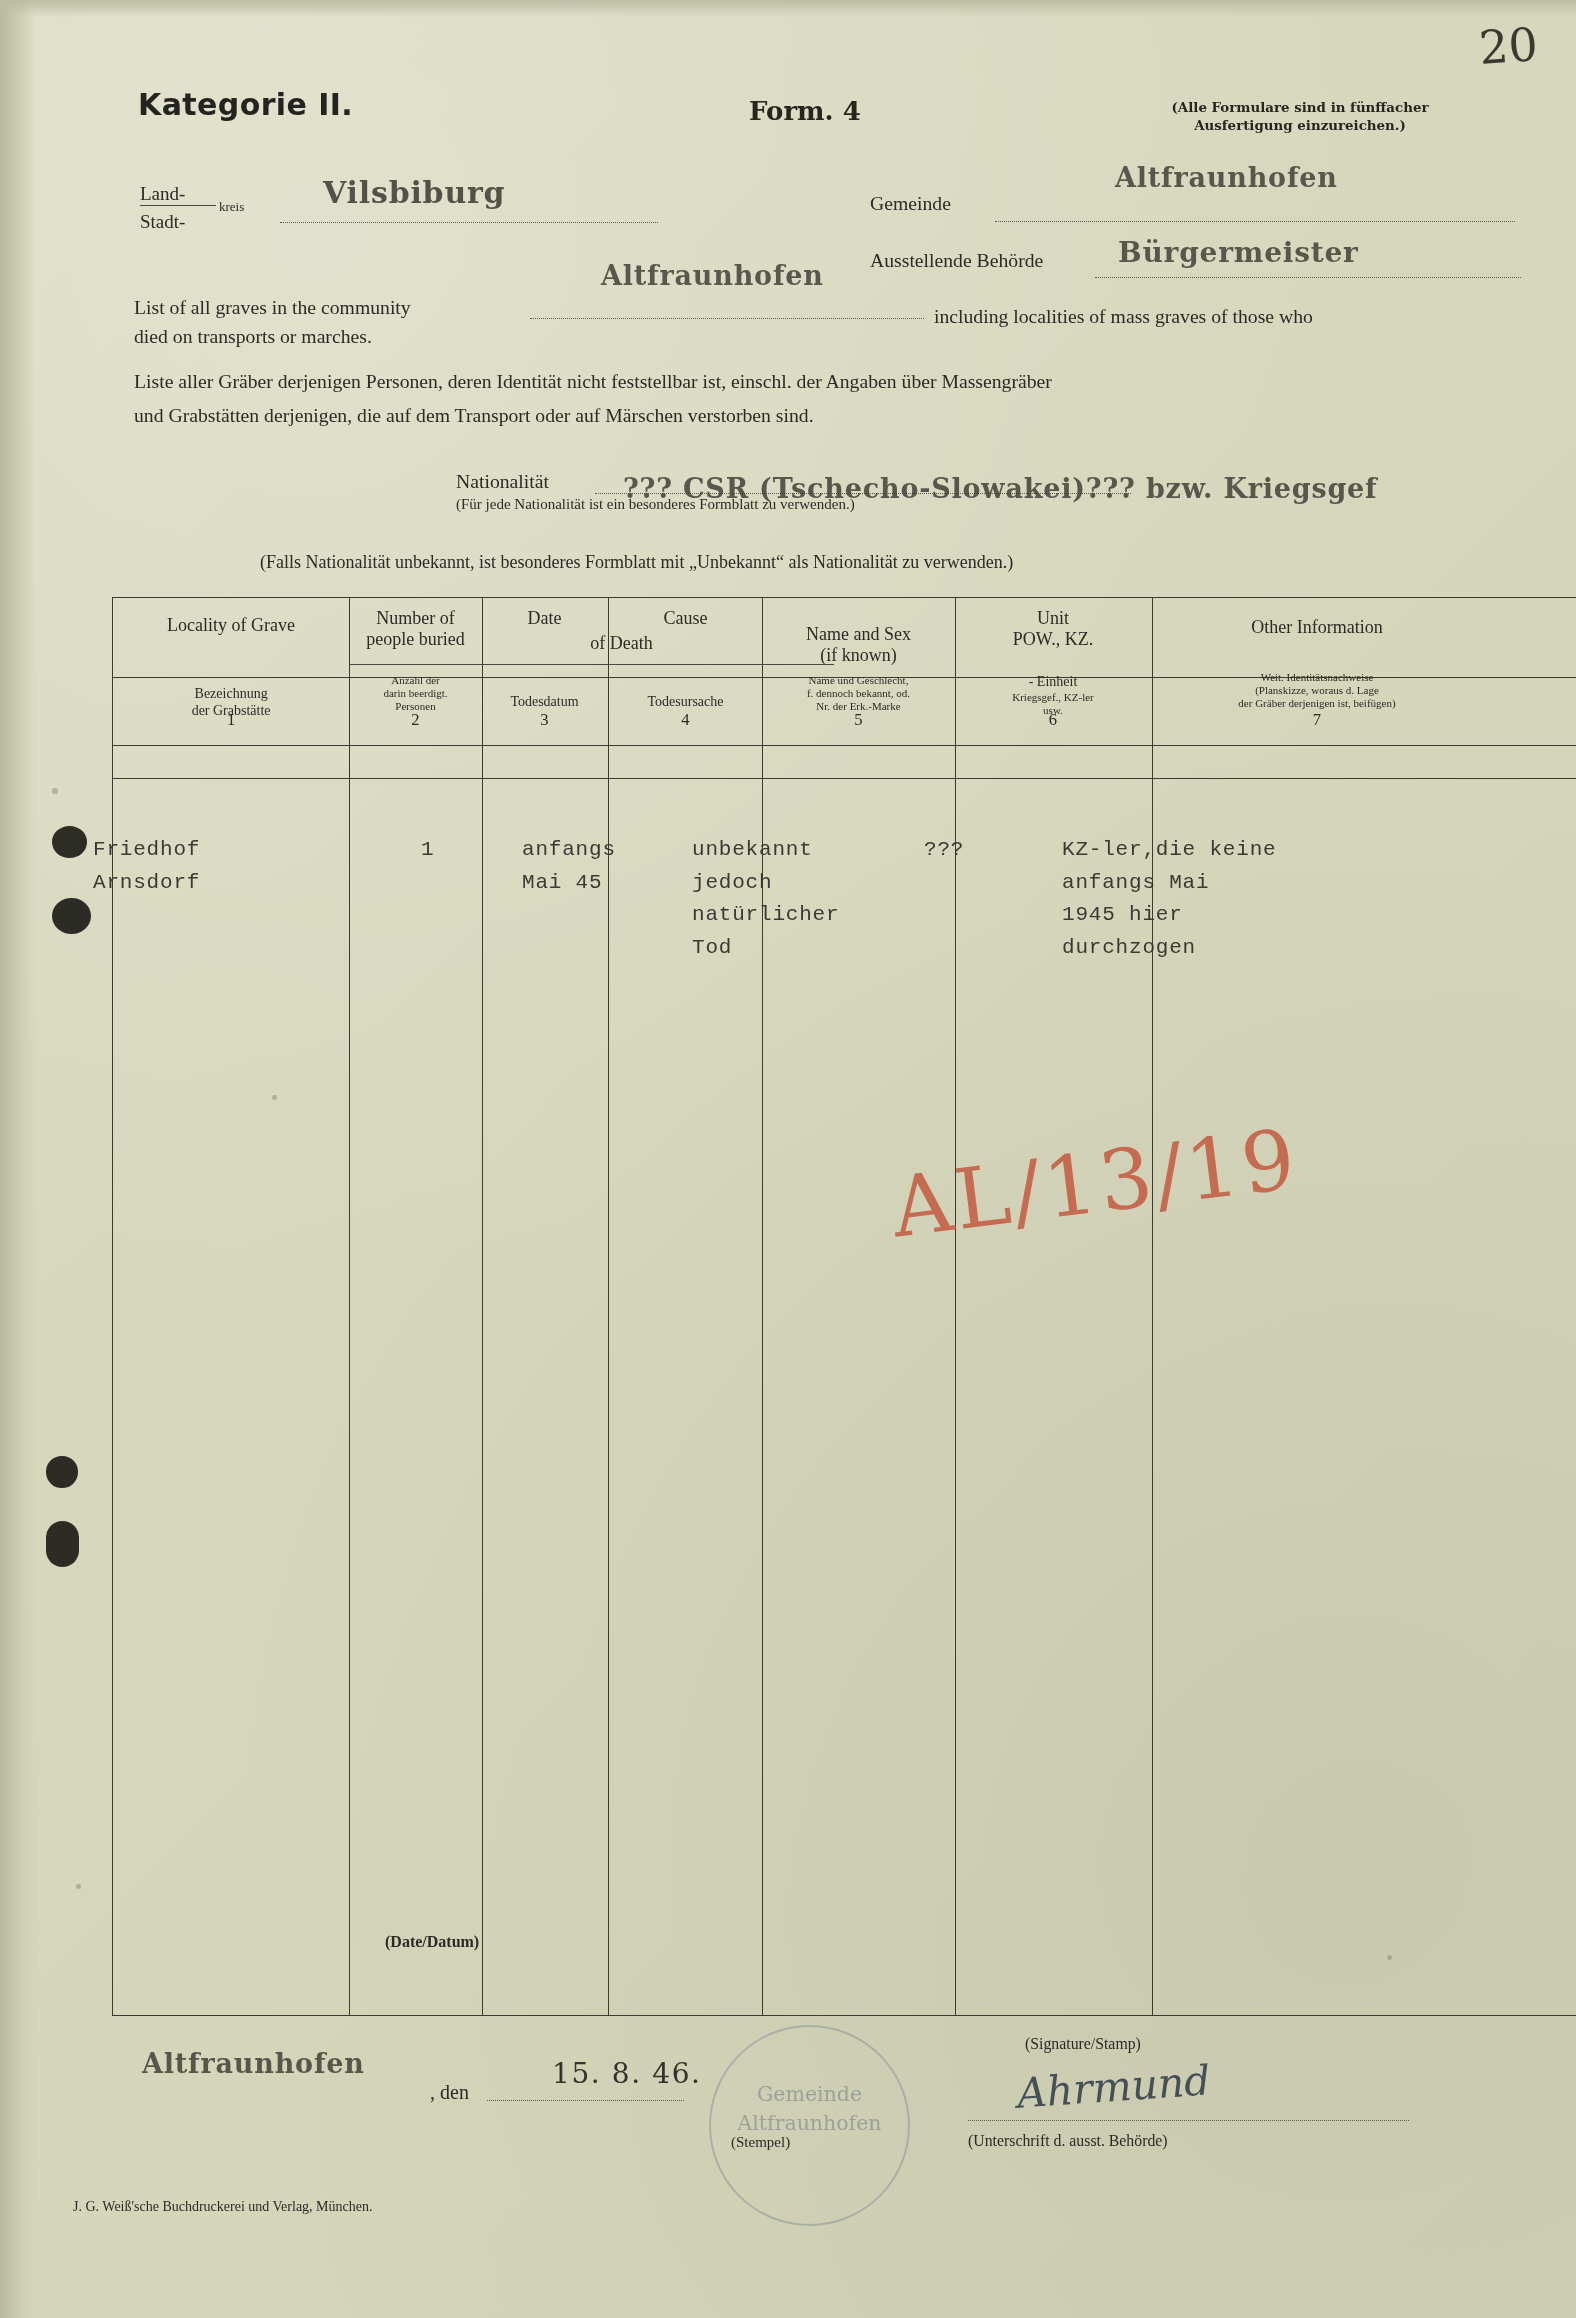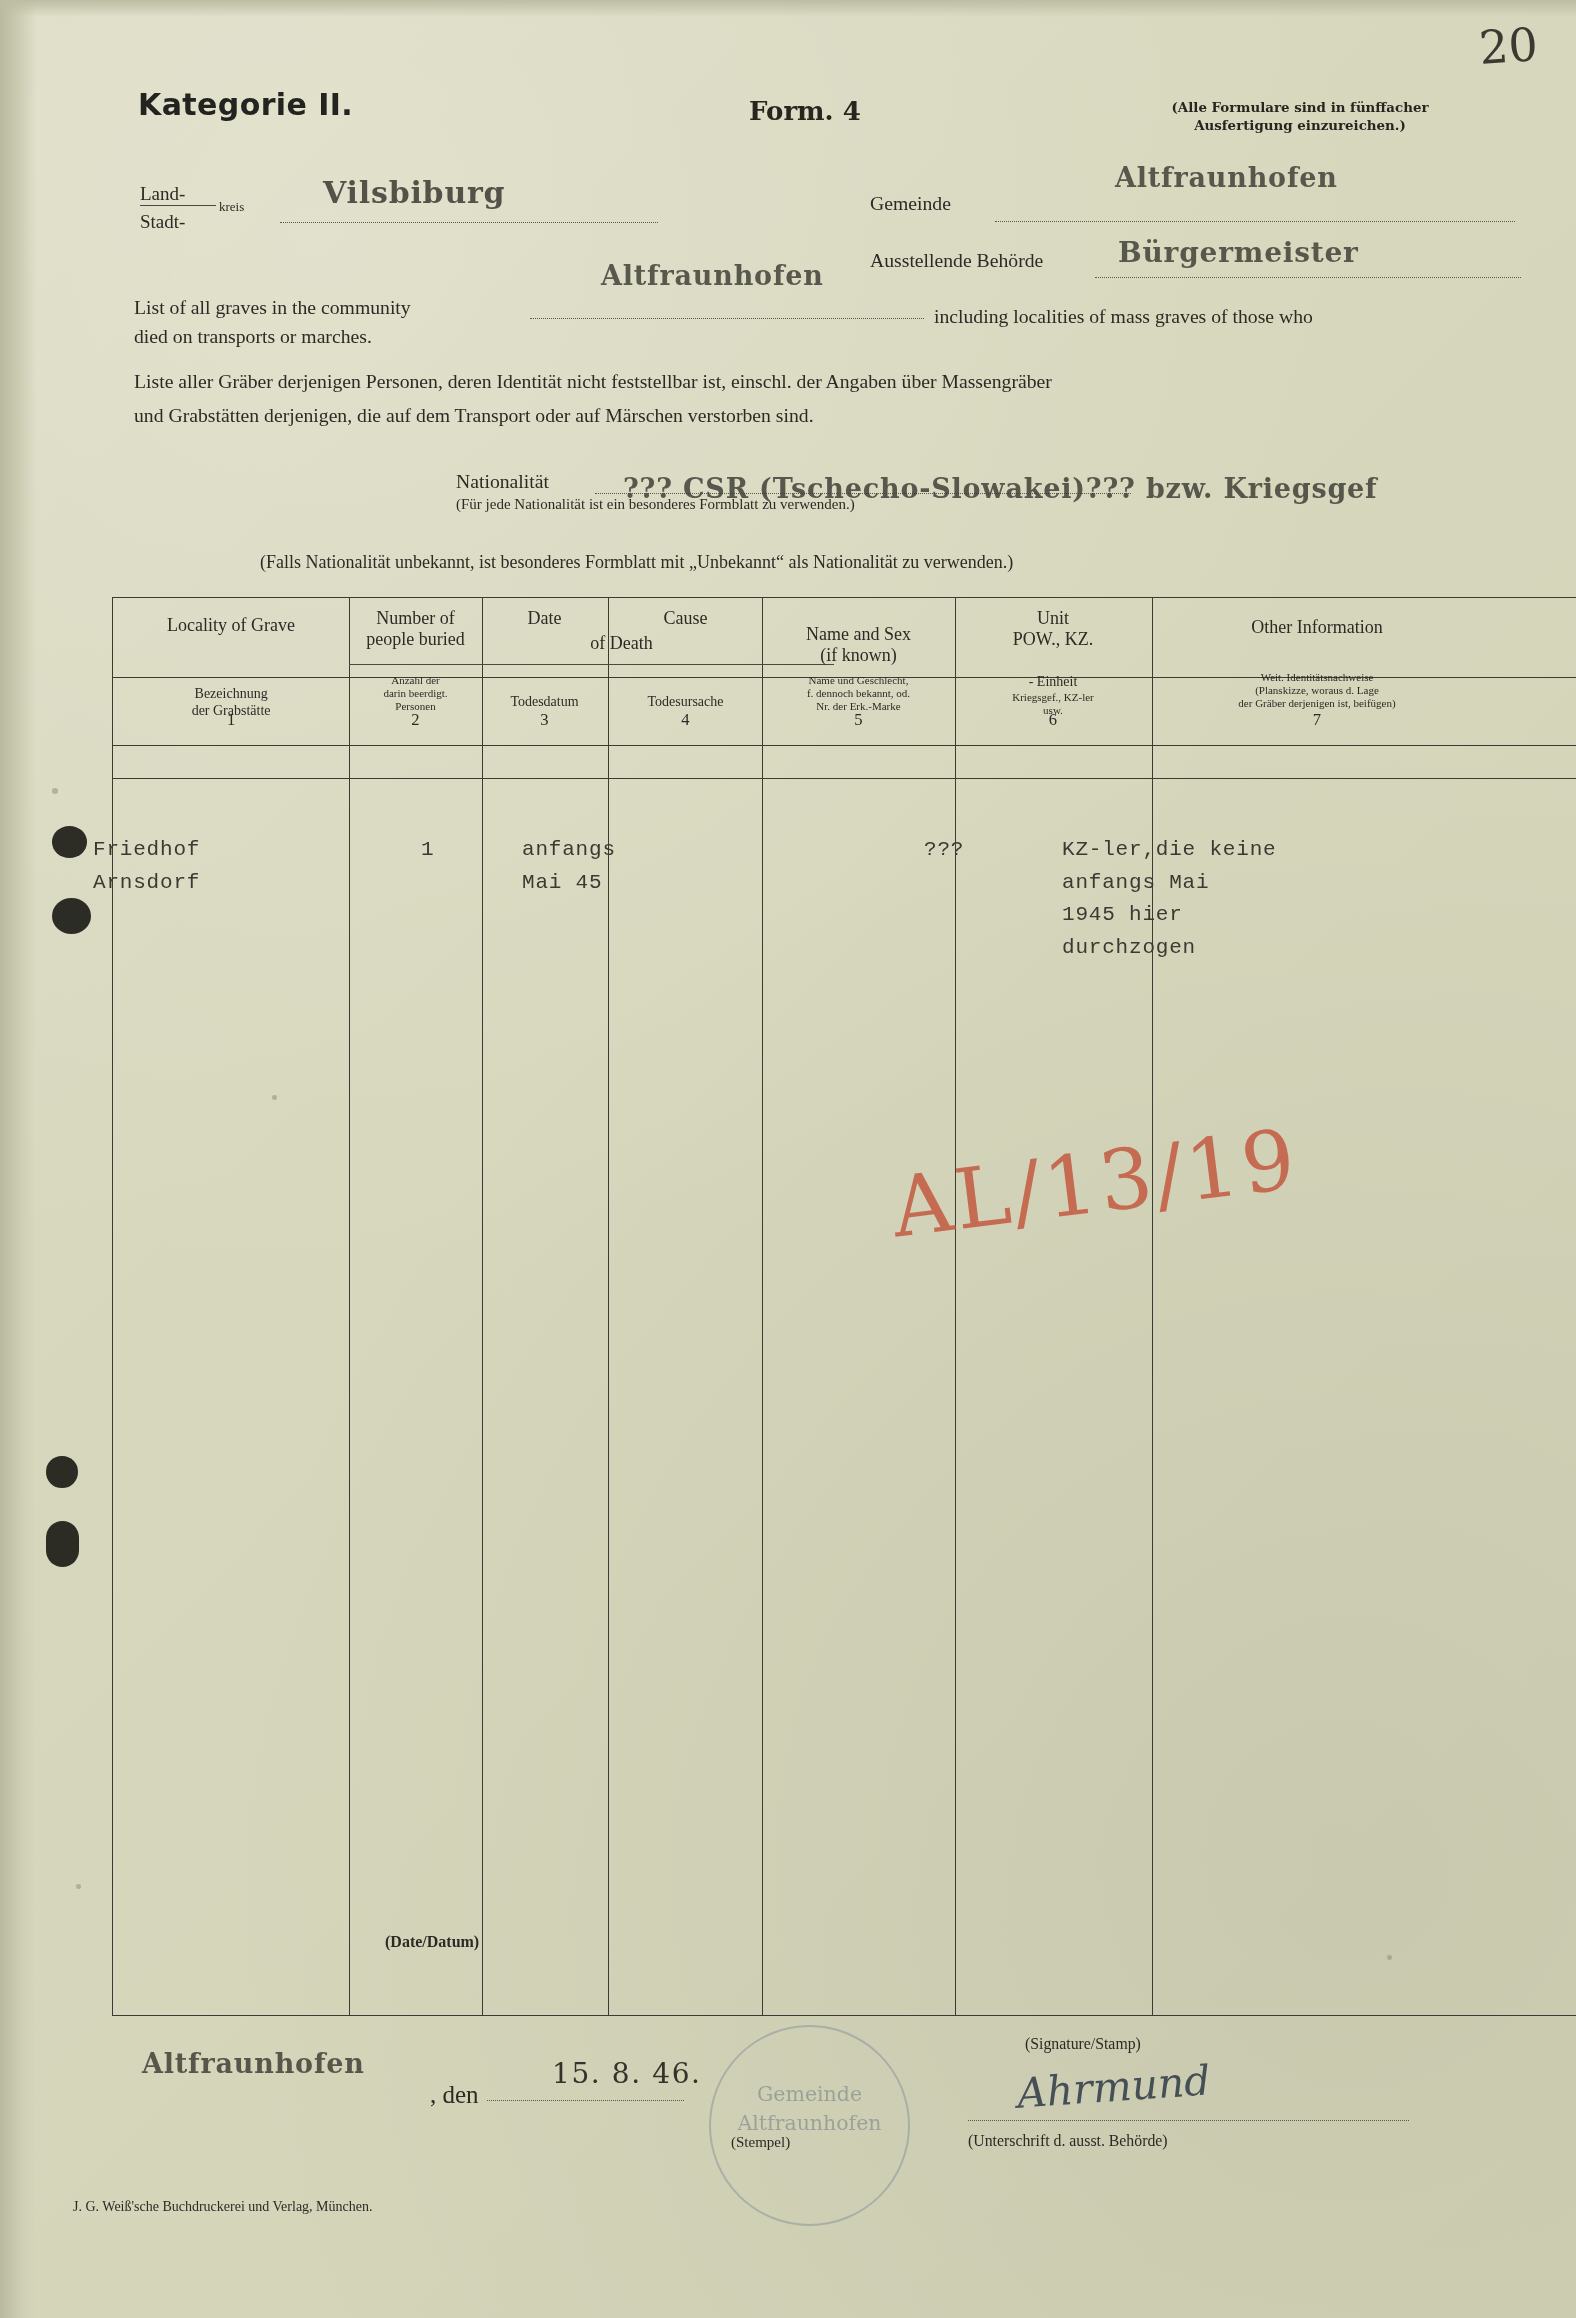--- a/index.html
+++ b/index.html
@@ -151,21 +151,21 @@
   }
 
   .blot{
     position:absolute;background:#1d1d18;border-radius:50%;
     opacity:.92;
   }
 
   
   .foot-date-lbl{position:absolute;left:385px;top:1933px;font-size:16px;font-weight:bold;}
   .foot-stampname{position:absolute;left:142px;top:2048px;font-size:27px;}
-  .foot-den{position:absolute;left:430px;top:2081px;font-size:25px;}
+  .foot-den{position:absolute;left:430px;top:2081px;font-size:20px;}
   .foot-dots{position:absolute;left:487px;top:2100px;width:197px;border-bottom:1.6px dotted #5a5a4c;}
   .foot-date-val{
     position:absolute;left:552px;top:2057px;
     font-family:"DejaVu Serif",serif;font-size:28px;color:#33332c;letter-spacing:1.6px;
   }
   .foot-stempel{position:absolute;left:731px;top:2134px;font-size:15px;}
   .foot-sig-lbl{position:absolute;left:1025px;top:2035px;font-size:15.8px;}
   .foot-sig-note{position:absolute;left:968px;top:2132px;font-size:15.8px;}
   .foot-sig-dots{position:absolute;left:968px;top:2120px;width:441px;border-bottom:1.6px dotted #5a5a4c;}
   .signature{
@@ -335,20 +335,24 @@
     <div class="numcell" style="left:651px;top:112px;width:189px;">5</div>
     <div class="numcell" style="left:843px;top:112px;width:194px;">6</div>
     <div class="numcell" style="left:1040px;top:112px;width:328px;">7</div>
   </div>
 
   <div class="entry" style="left:93px;top:834px;white-space:pre;">Friedhof
 Arnsdorf</div>
   <div class="entry" style="left:421px;top:834px;">1</div>
   <div class="entry" style="left:522px;top:834px;white-space:pre;">anfangs
 Mai 45</div>
+  <div class="entry" style="left:692px;top:834px;white-space:pre;">unbekannt
+jedoch
+natürlicher
+Tod</div>
   <div class="entry" style="left:924px;top:834px;">???</div>
   <div class="entry" style="left:1062px;top:834px;white-space:pre;">KZ-ler,die keine
 anfangs Mai
 1945 hier
 durchzogen</div>
 
   <div class="redmark">AL/13/19</div>
 
   <div class="blot" style="left:52px;top:826px;width:35px;height:31.5px;"></div>
   <div class="blot" style="left:52px;top:898px;width:39px;height:36px;"></div>

